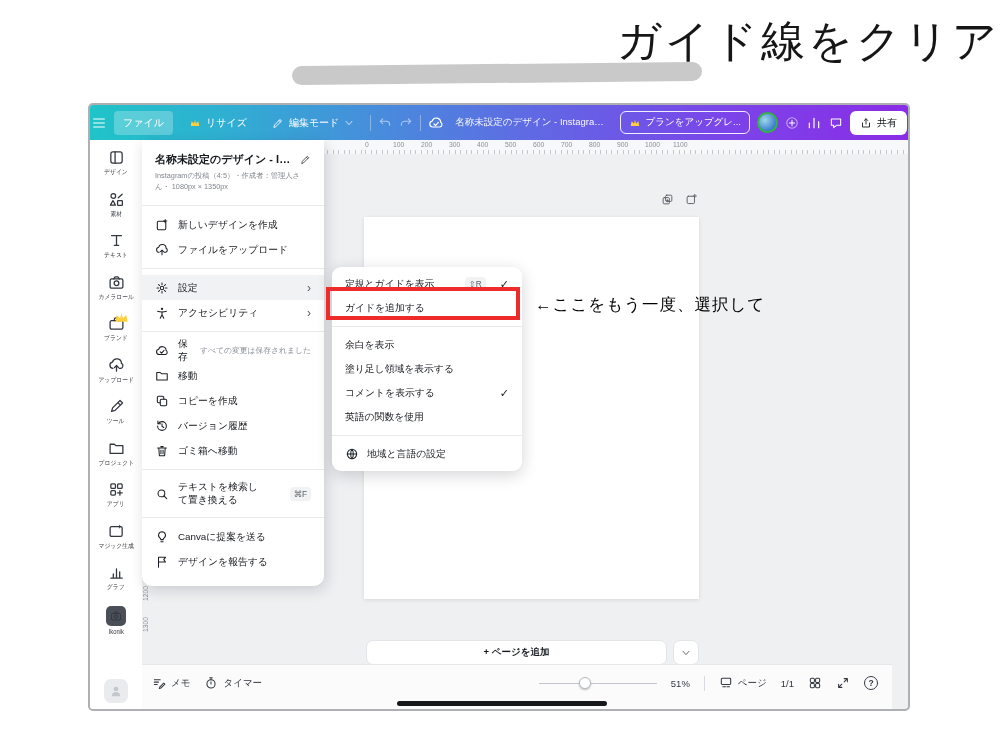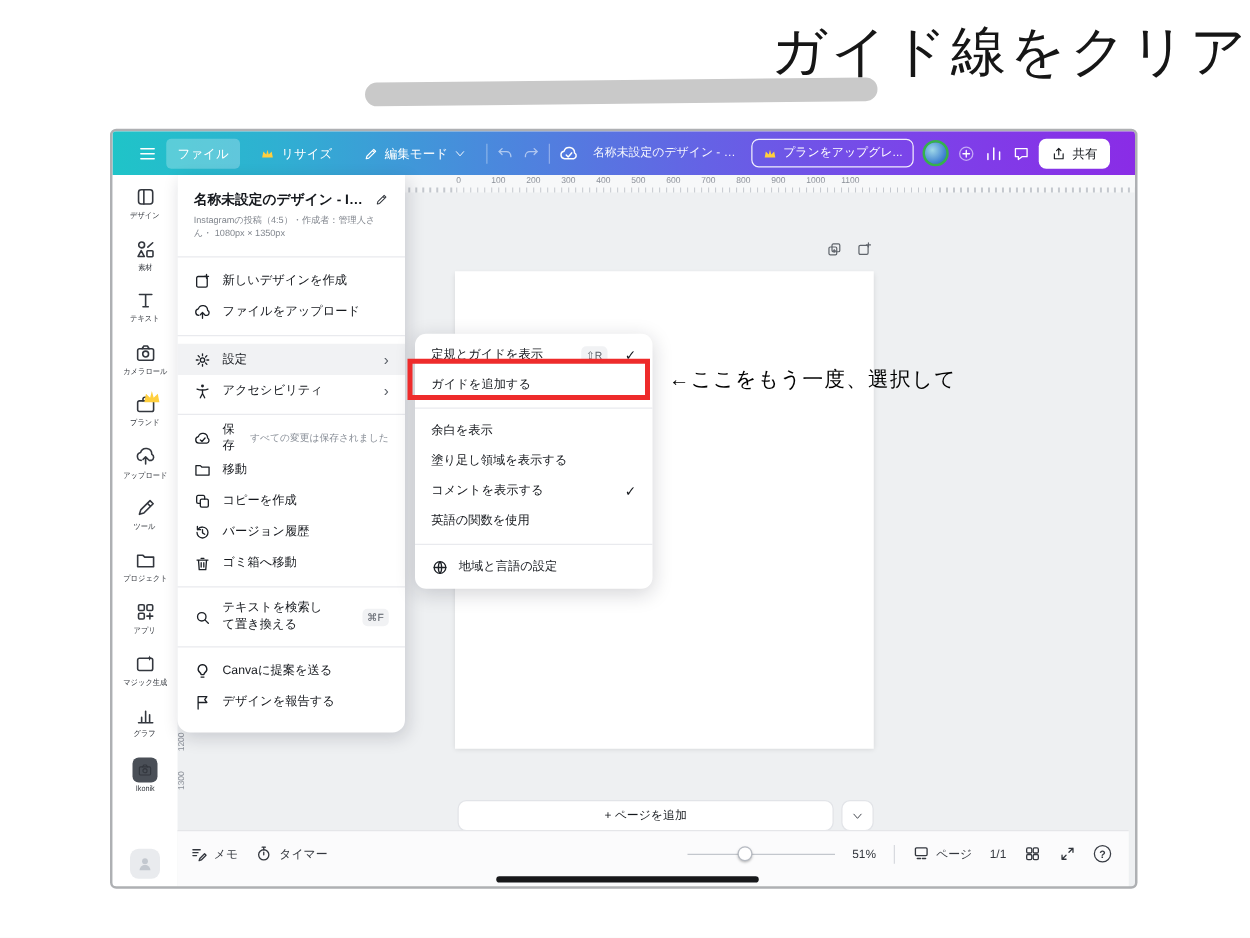--- a/index.html
+++ b/index.html
@@ -13,21 +13,21 @@
     background:#c9c9c9; border-radius:10px; transform:rotate(-0.6deg); }
   .headline .t { position:relative; font-size:44px; font-weight:500; letter-spacing:3px; color:#161616; }
 
   
   .shot { position:absolute; left:88px; top:103px; width:822px; height:608px;
     border:2px solid #aeb0b3; border-radius:5px; background:#eef0f2; overflow:hidden; }
 
   
   .topbar { position:absolute; left:0; top:0; right:0; height:35px; z-index:5;
     background:linear-gradient(90deg,#1fc4c8 0%,#2fb0d2 16%,#4b87dd 38%,#6562e5 58%,#7b44e9 78%,#8a2ce6 100%);
-    display:flex; align-items:center; padding:0 20px; gap:7px; color:#fff; font-size:10px; }
+    display:flex; align-items:center; padding:0 1px; gap:7px; color:#fff; font-size:10px; }
   .tb-btn { display:flex; align-items:center; gap:5px; padding:5px 9px; border-radius:4px; white-space:nowrap; cursor:pointer; }
   .tb-btn.active { background:rgba(255,255,255,.25); }
   .tb-sep { width:1px; height:16px; background:rgba(255,255,255,.35); }
   .tb-title { flex:1; overflow:hidden; text-overflow:ellipsis; white-space:nowrap; font-size:9.5px; opacity:.95; padding:0 4px; }
   .tb-upgrade { border:1.4px solid rgba(255,255,255,.9); border-radius:6px; padding:4px 8px; display:flex; gap:5px; align-items:center; white-space:nowrap; font-size:9.5px; }
   .avatar { width:21px; height:21px; border-radius:50%; border:2px solid #35b24a;
     background:radial-gradient(circle at 35% 35%,#9fd8e8,#3d7fd0 70%,#2b5fae); }
   .share-btn { background:#fff; color:#15181d; border-radius:6px; padding:5px 10px; display:flex; gap:5px; align-items:center; font-size:10px; font-weight:500; }
   .dim { opacity:.55; }
 
@@ -52,26 +52,26 @@
   .hruler { position:absolute; left:0; top:0; right:0; height:14px; background:rgba(255,255,255,.55); z-index:1; }
   .hruler .ticks { position:absolute; left:0; right:0; bottom:0; height:4px;
     background:repeating-linear-gradient(90deg,#c4c8ce 0 1px,transparent 1px 5.6px); background-position:223px 0; }
   .hr-num { position:absolute; top:1px; font-size:6.8px; color:#8a8f98; }
   .vr-num { position:absolute; left:-4px; font-size:6.8px; color:#8a8f98; transform:rotate(-90deg); }
   .page { position:absolute; left:222px; top:77px; width:335px; height:382px; background:#fff; box-shadow:0 1px 4px rgba(0,0,0,.10); }
   .page-actions { position:absolute; left:519px; top:53px; display:flex; gap:11px; color:#5f646b; }
   .page-actions .ic { width:13px; height:13px; cursor:pointer; }
   .addpage-row { position:absolute; left:224px; top:500px; width:333px; height:25px; display:flex; gap:6px; }
   .addpage-btn { flex:1; background:#fff; border:1px solid #e2e4e8; border-radius:7px; font-size:9.5px; color:#15181d;
-    display:flex; align-items:center; justify-content:center; cursor:pointer; }
+    display:flex; align-items:center; justify-content:center; cursor:pointer;font-weight:bold; }
   .addpage-chev { width:26px; background:#fff; border:1px solid #e2e4e8; border-radius:7px; display:flex; align-items:center; justify-content:center; color:#3a3e45; cursor:pointer; }
   .addpage-chev .ic { width:10px; height:10px; }
 
   
-  .statusbar { position:absolute; left:52px; right:5px; bottom:0; height:45px; background:#fbfbfc; border-top:1px solid #e5e6e9; z-index:4;
+  .statusbar { position:absolute; left:52px; right:16px; bottom:0; height:45px; background:#fbfbfc; border-top:1px solid #e5e6e9; z-index:4;
     display:flex; align-items:center; padding:0 14px 8px 10px; gap:14px; font-size:9.5px; color:#33373e; }
   .sb-tool { display:flex; align-items:center; gap:5px; cursor:pointer; }
   .statusbar .spacer { flex:1; }
   .zoom-slider { position:relative; width:118px; height:12px; cursor:pointer; }
   .zoom-slider .track { position:absolute; left:0; right:0; top:5.5px; height:1.5px; background:#c3c7cd; }
   .zoom-slider .knob { position:absolute; left:40px; top:0; width:12px; height:12px; border-radius:50%; background:#fff; border:1px solid #b7bbc2; box-shadow:0 1px 2px rgba(0,0,0,.25); }
   .vline { width:1px; height:15px; background:#d8dadf; }
   .help-circle { width:14px; height:14px; border:1.3px solid #383c44; border-radius:50%; font-size:8.5px; display:flex; align-items:center; justify-content:center; font-weight:600; cursor:pointer; }
   .home-indicator { position:absolute; left:307px; top:596px; width:210px; height:4.5px; background:#17181a; border-radius:3px; z-index:9; }
 

